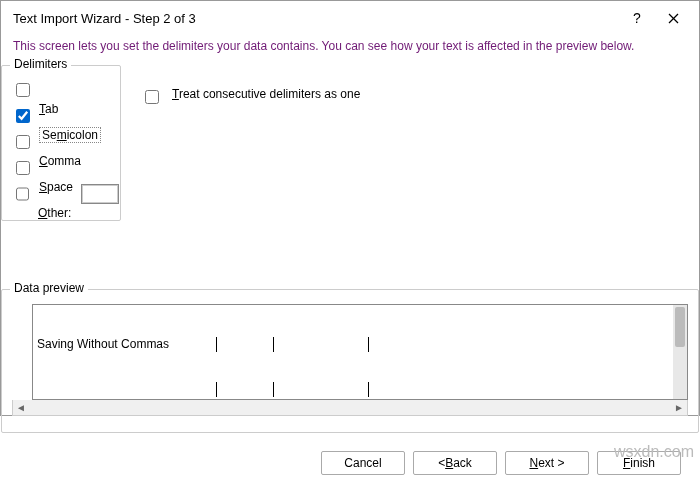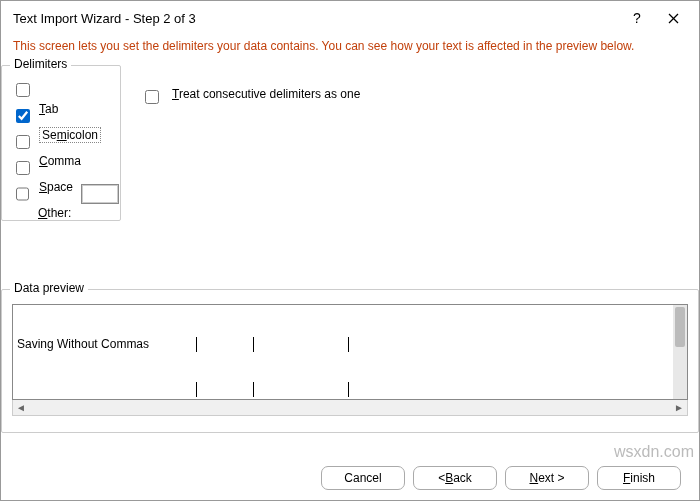--- a/index.html
+++ b/index.html
@@ -1,53 +1,53 @@
 <!DOCTYPE html>
 <html><head>
   <meta charset="utf-8">
   <style>
     * { box-sizing: border-box; font-family: 'Segoe UI', Tahoma, sans-serif; }
     body { margin: 0; background: #fff; width: 700px; height: 501px; overflow: hidden; font-size: 12px; color: #000; }
-    .dialog { width: 700px; height: 501px; border: 1px solid #999; background: #fff; display: flex; flex-direction: column; }
+    .dialog { width: 700px; height: 416px; border: 1px solid #999; background: #fff; display: flex; flex-direction: column; }
     .titlebar { display: flex; align-items: center; padding: 6px 8px 6px 12px; height: 34px; }
     .titlebar-title { font-size: 13px; flex: 1; }
     .titlebar-btn { width: 36px; height: 28px; display: flex; align-items: center; justify-content: center; font-size: 14px; }
-    .desc { padding: 4px 12px 12px 12px; font-size: 12px; color: #c2410c; }
+    .desc { padding: 4px 12px 12px 12px; font-size: 12px; color: #701a75; }
     .body { padding: 0 0; flex: 1; display: flex; flex-direction: column; }
     .fieldset { border: 1px solid #ccc; border-radius: 2px; position: relative; padding: 14px 10px 10px 10px; margin-bottom: 8px; }
     .legend { position: absolute; top: -9px; left: 8px; background: #fff; padding: 0 4px; font-size: 12px; }
     .top-row { display: flex; gap: 20px; }
     .delimiters-box { width: 120px; }
     .chkrow { display: flex; align-items: center; gap: 6px; margin-bottom: 6px; height: 20px; }
     .chkrow label { text-decoration: none; margin-top: 37px; }
     input[type=checkbox] { width: 14px; height: 14px; accent-color: #0066cc; }
     .sel { border: 1px dotted #888; padding: 0 2px; }
     .other-input { width: 38px; height: 20px; border: 1px solid #888; margin-left: 4px; box-shadow: inset 0 0 0 1px #ccc; }
     .right-col { padding-top: 22px; }
     .treat-row { display: flex; align-items: flex-start; gap: 10px; margin-bottom: 16px; }
     .qualifier-row { display: flex; align-items: center; gap: 8px; }
     .select-box { display: flex; align-items: center; justify-content: space-between; border: 1px solid #888; width: 100px; height: 22px; padding: 0 6px; background: #fff; }
     .chevron { font-size: 10px; color: #555; }
     .preview-box { margin-top: 60px; }
-    .preview-content { border: 1px solid #888; background: #fff; height: 96px; position: relative; display: flex; }
+    .preview-content { border: 1px solid #888; background: #fff; height: 96px; position: relative; display: flex; margin-left: 20px; }
     .preview-inner { flex: 1; font-family: 'Courier New', monospace; font-size: 12px; line-height: 15px; padding: 2px 4px; overflow: hidden; white-space: pre; }
     .preview-row { display: flex; height: 15px; }
     .pcol1 { width: 180px; overflow: hidden; }
     .pcol2 { width: 58px; overflow: hidden; }
     .pcol3 { width: 96px; overflow: hidden; }
     .pcol4 { width: 100px; overflow: hidden; }
     .vline { border-left: 1px solid #000; margin-left: -1px; }
     .vscroll { width: 14px; background: #f0f0f0; display: flex; flex-direction: column; }
     .vscroll-track { flex: 1; background: #e8e8e8; position: relative; }
     .vscroll-thumb { width: 10px; height: 40px; background: #bbb; margin: 2px auto 0; border-radius: 2px; }
     .hscroll { height: 16px; background: #f0f0f0; display: flex; align-items: center; margin: 0 0 6px 0; border: 1px solid #ccc; border-top: none; }
     .harrow { width: 16px; text-align: center; color: #666; font-size: 10px; }
     .htrack { flex: 1; }
     .footer { display: flex; justify-content: flex-end; gap: 8px; padding: 10px 18px; }
-    .btn { min-width: 84px; height: 24px; border: 1px solid #aaa; background: #fff; border-radius: 7px; display: flex; align-items: center; justify-content: center; font-size: 12px; padding: 0 10px; }
+    .btn { min-width: 84px; height: 24px; border: 1px solid #aaa; background: #fff; border-radius: 2px; display: flex; align-items: center; justify-content: center; font-size: 12px; padding: 0 10px; }
     .watermark { position: absolute; right: 6px; bottom: 40px; font-size: 16px; color: #bbb; }
     .und-b { text-decoration: underline; }
   </style>
 </head>
 <body>
 
 <div class="dialog">
 
   <div class="titlebar">
     <div class="titlebar-title">Text Import Wizard - Step 2 of 3</div>

